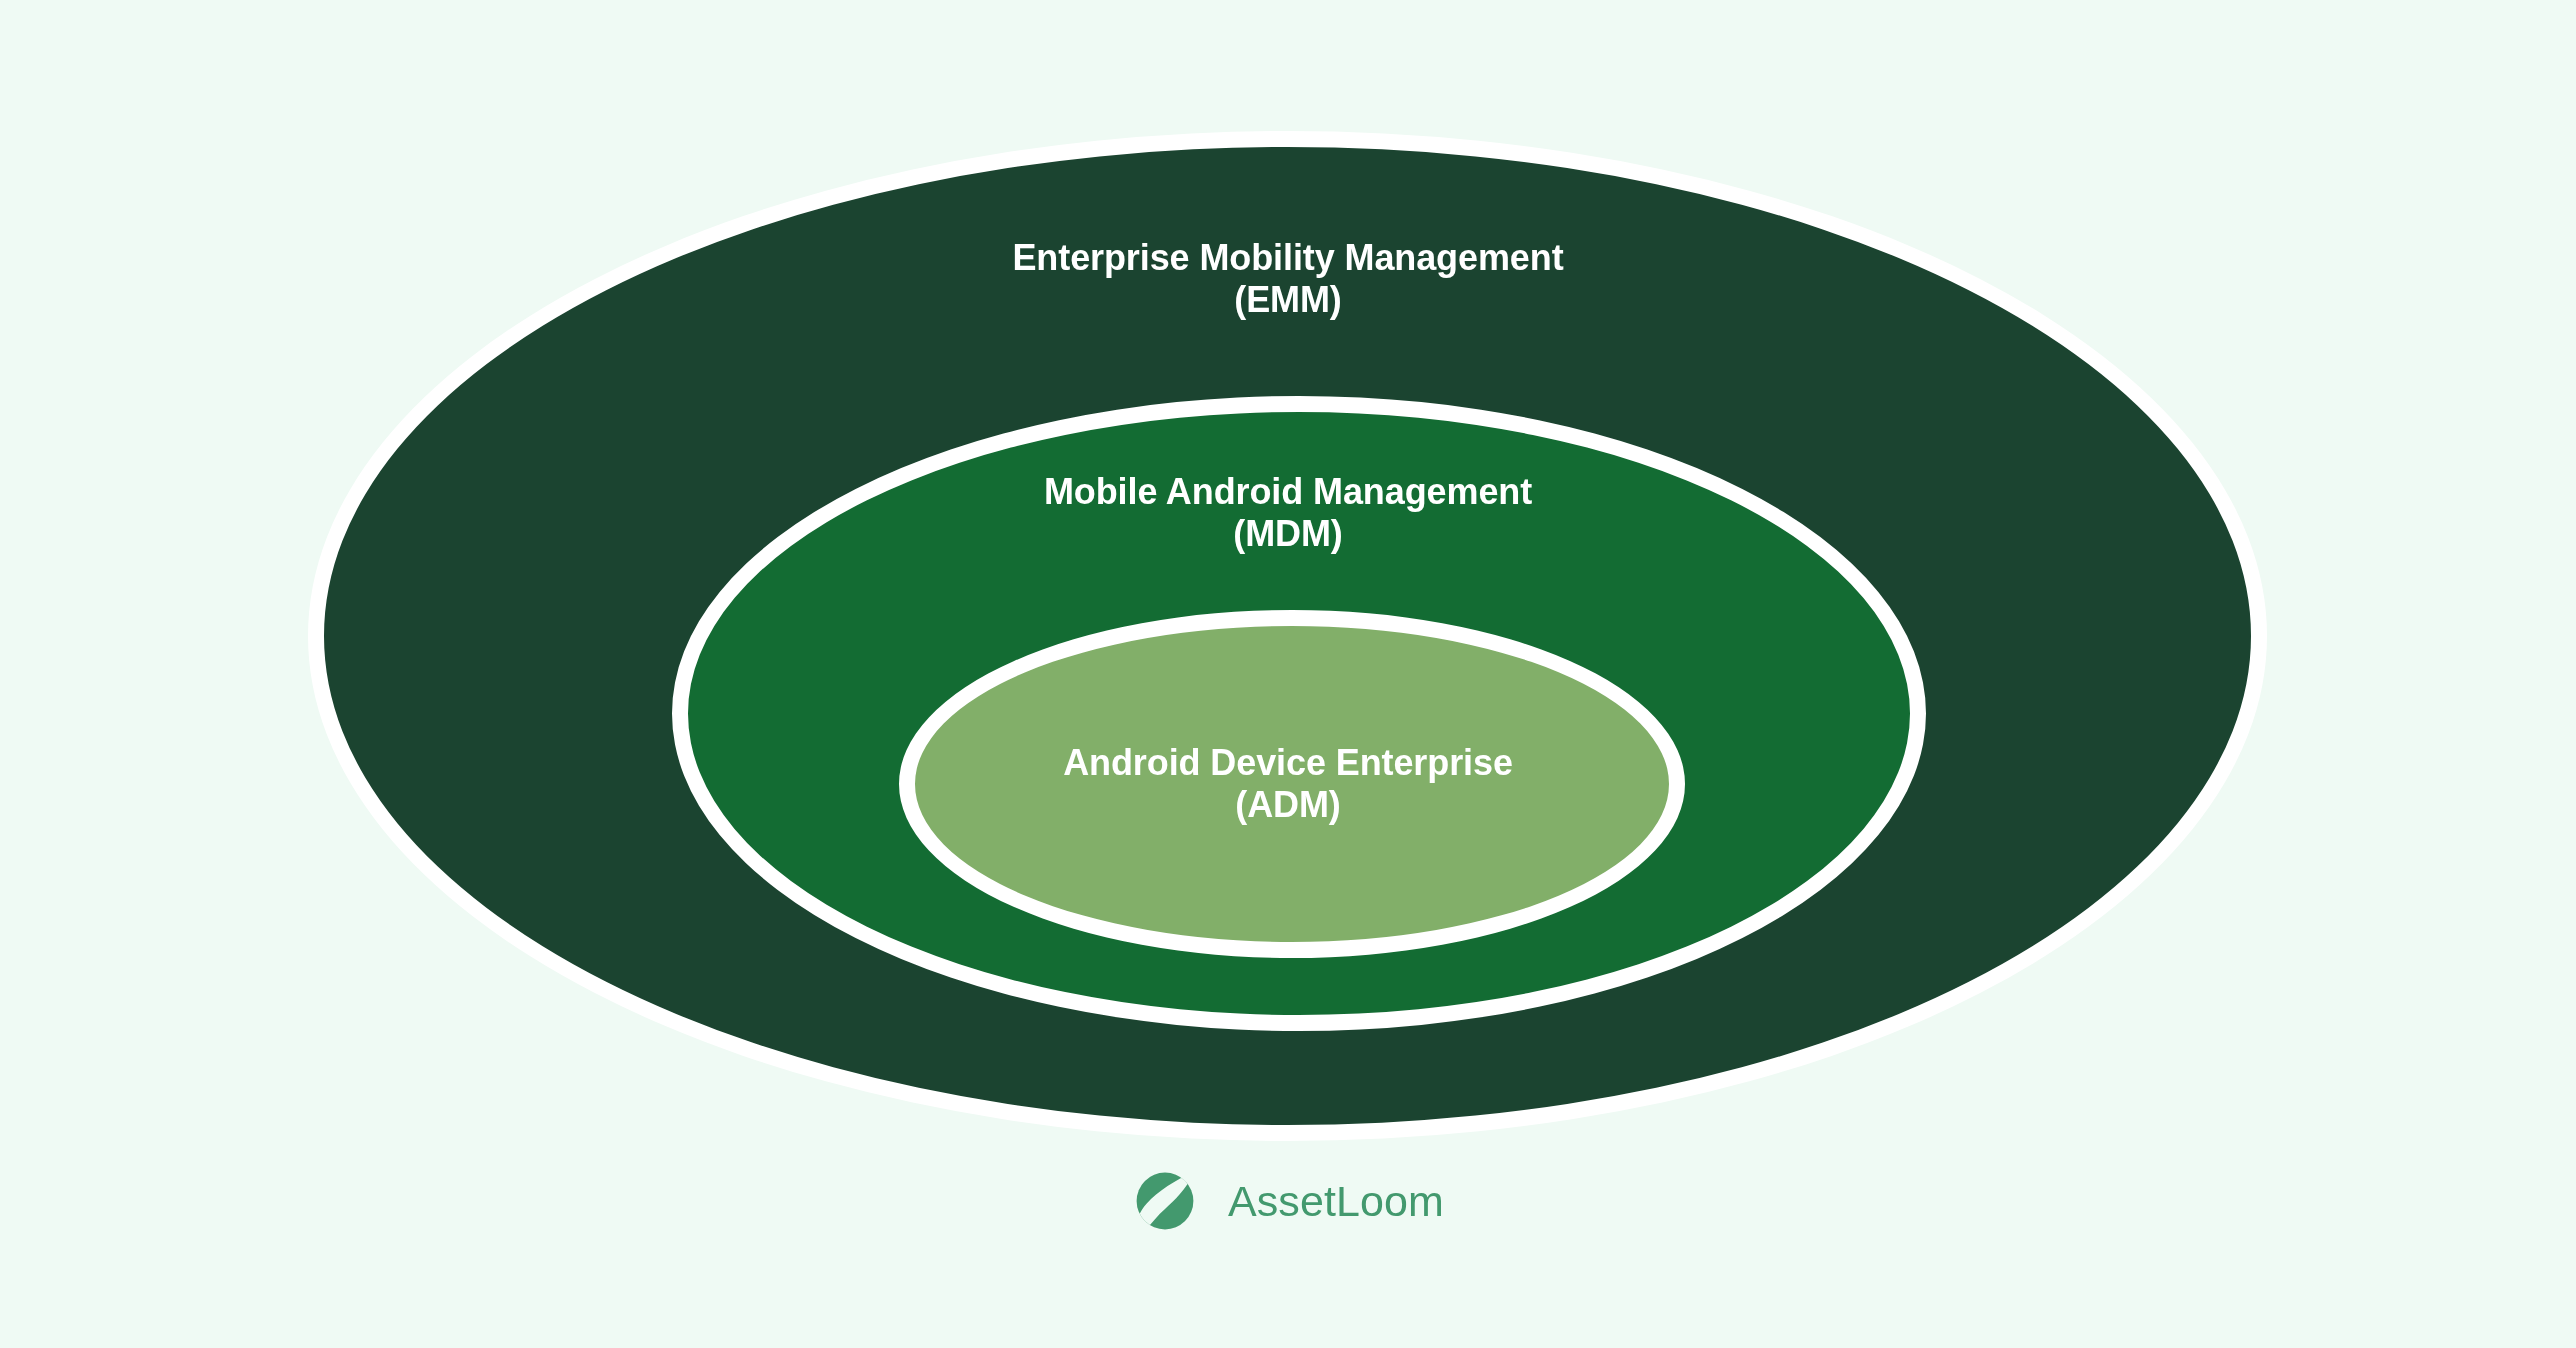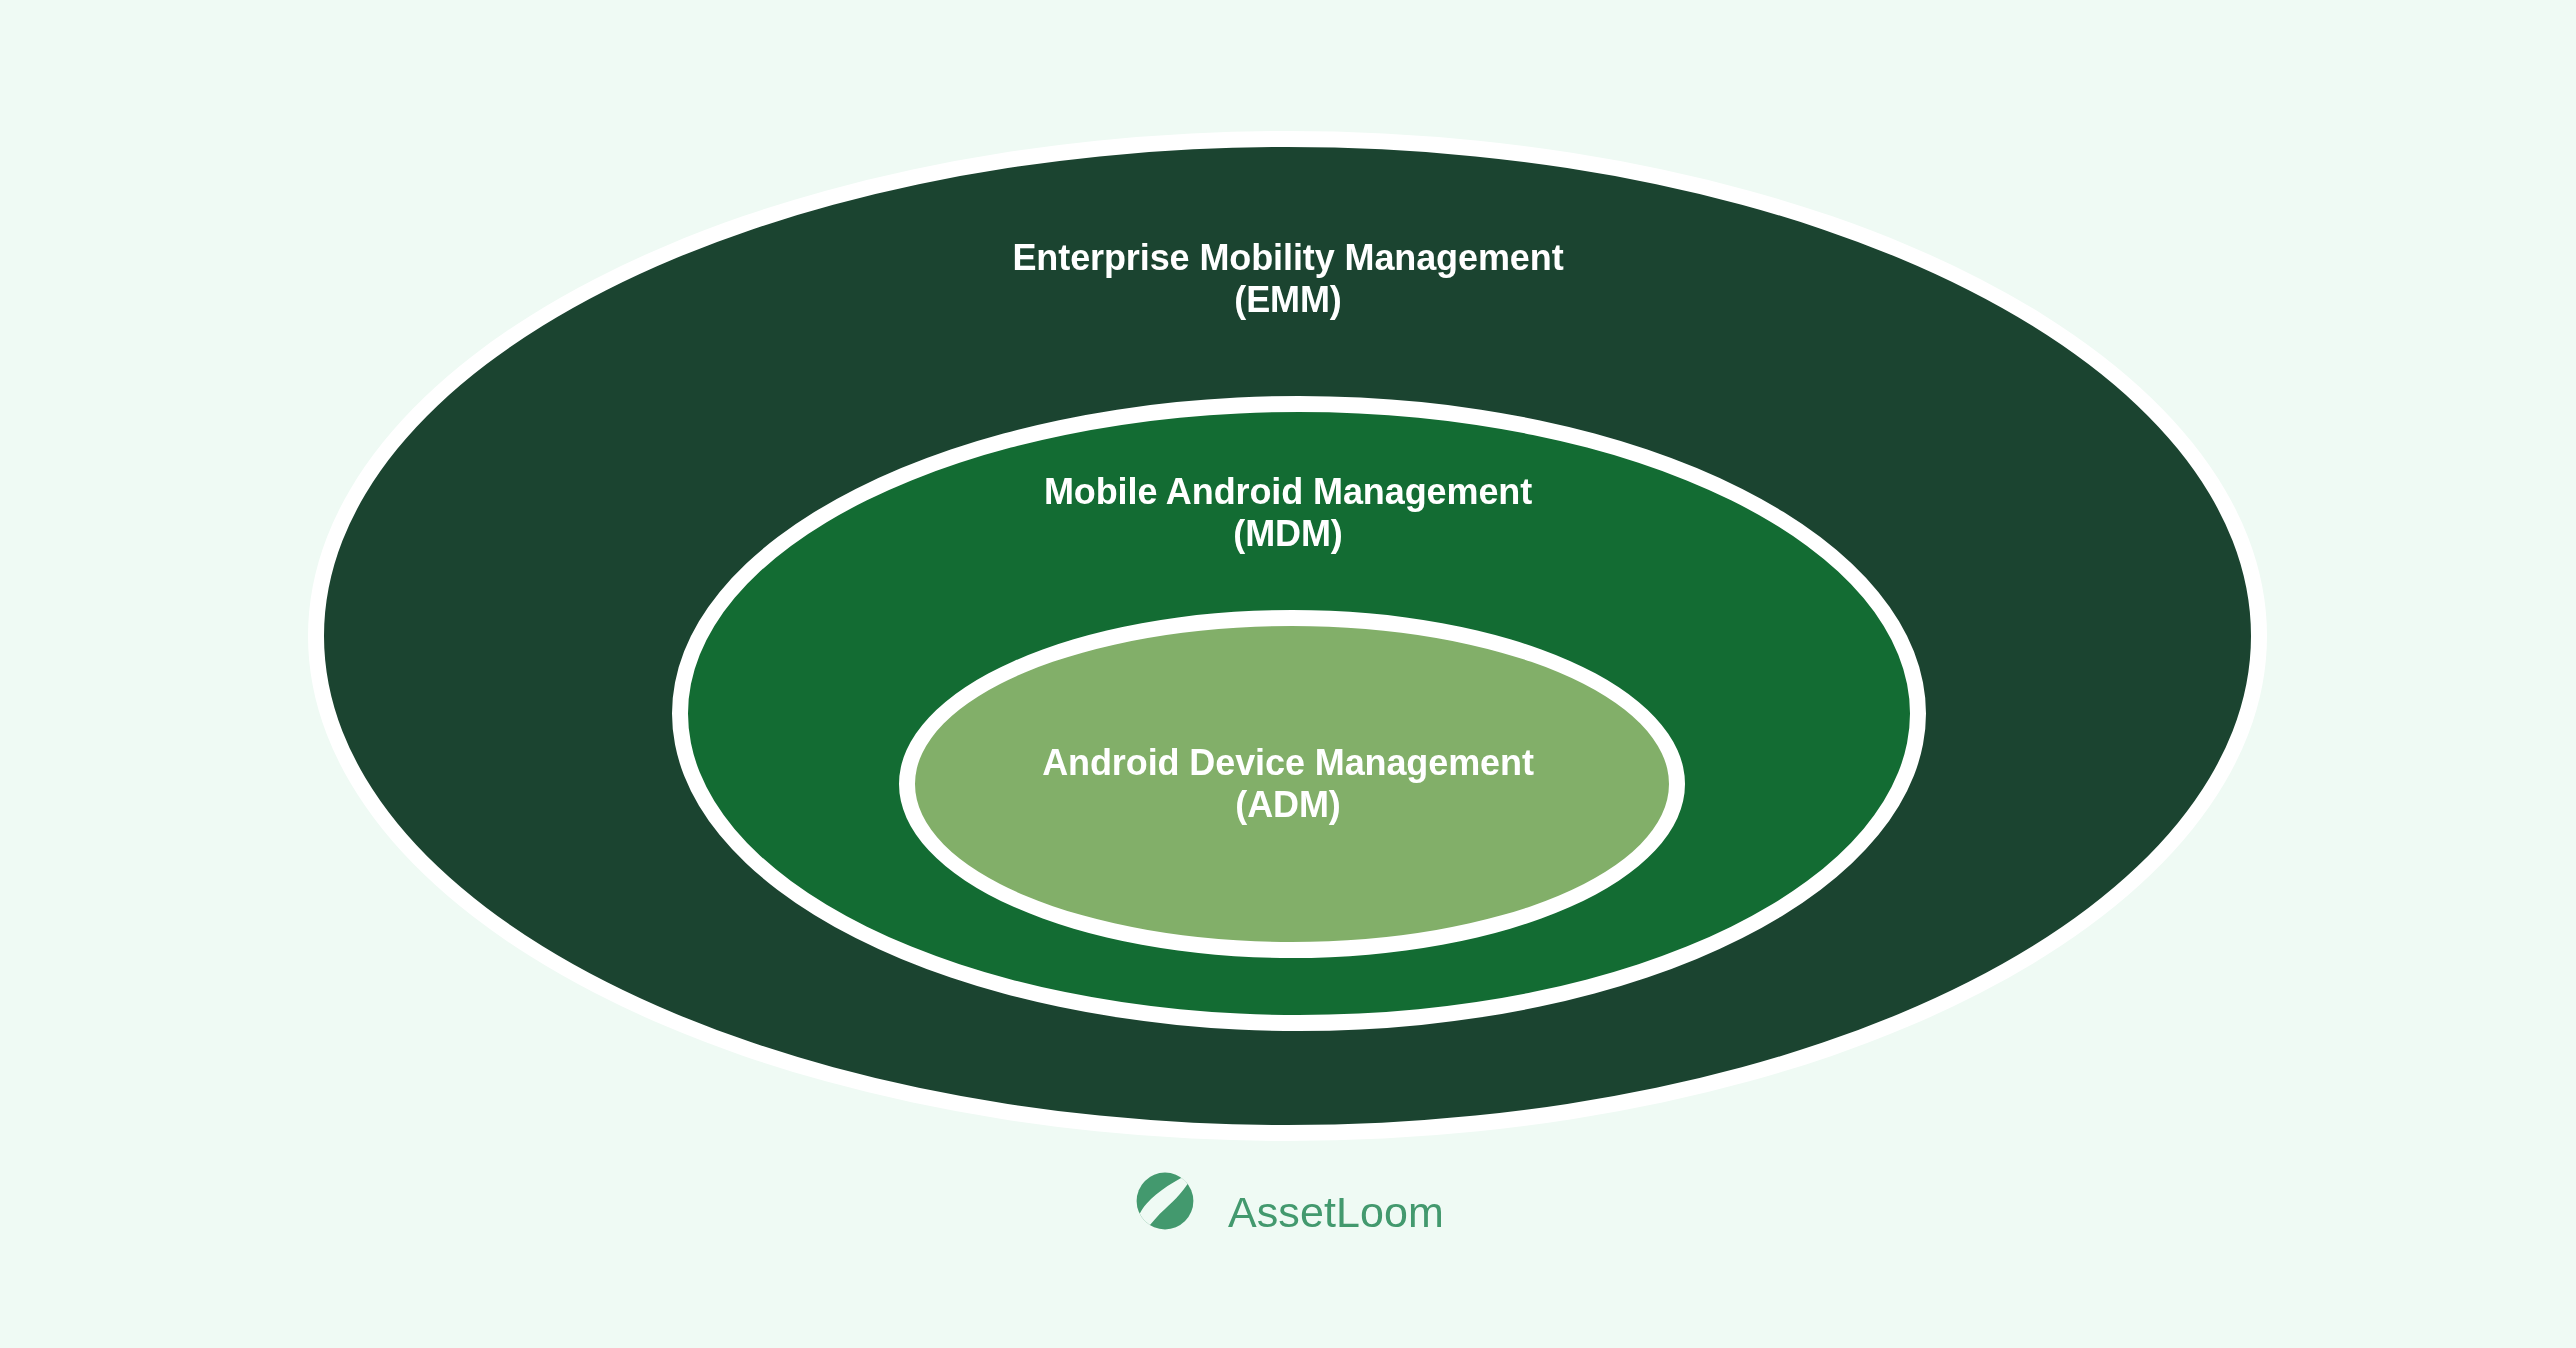--- a/index.html
+++ b/index.html
@@ -86,21 +86,21 @@
     font-size: 36px;
   }
 
   
   #brand {
     position: absolute;
     left: 0;
     right: 0;
     top: 1168px;
     display: flex;
-    align-items: flex-end;
+    align-items: center;
     justify-content: center;
     gap: 30px;
   }
   #brand-mark {
     width: 66px;
     height: 66px;
     display: block;
     flex: 0 0 auto;
   }
   #brand-name {
@@ -122,21 +122,21 @@
   <div class="ellipse" id="ellipse-middle" style="background: rgb(19, 108, 51); border-color: rgb(255, 255, 255);"></div>
 
   <div class="ellipse" id="ellipse-inner" style="background: rgb(130, 175, 105); border-color: rgb(255, 255, 255);"></div>
 
   <div class="ellipse-label" id="label-emm" style="color: rgb(255, 255, 255);">Enterprise Mobility Management
 (EMM)</div>
 
   <div class="ellipse-label" id="label-mdm" style="color: rgb(255, 255, 255);">Mobile Android Management
 (MDM)</div>
 
-  <div class="ellipse-label" id="label-adm" style="color: rgb(255, 255, 255);">Android Device Management
+  <div class="ellipse-label" id="label-adm" style="color: rgb(255, 255, 255);">Android Device Enterprise
 (ADM)</div>
 
   <div id="brand">
     <svg id="brand-mark" viewBox="0 0 100 100" xmlns="http://www.w3.org/2000/svg">
       <defs>
         <clipPath id="leafClip">
           <circle cx="50" cy="50" r="43" fill="#43996E"></circle>
         </clipPath>
       </defs>
       <circle cx="50" cy="50" r="43" fill="#43996E"></circle>

